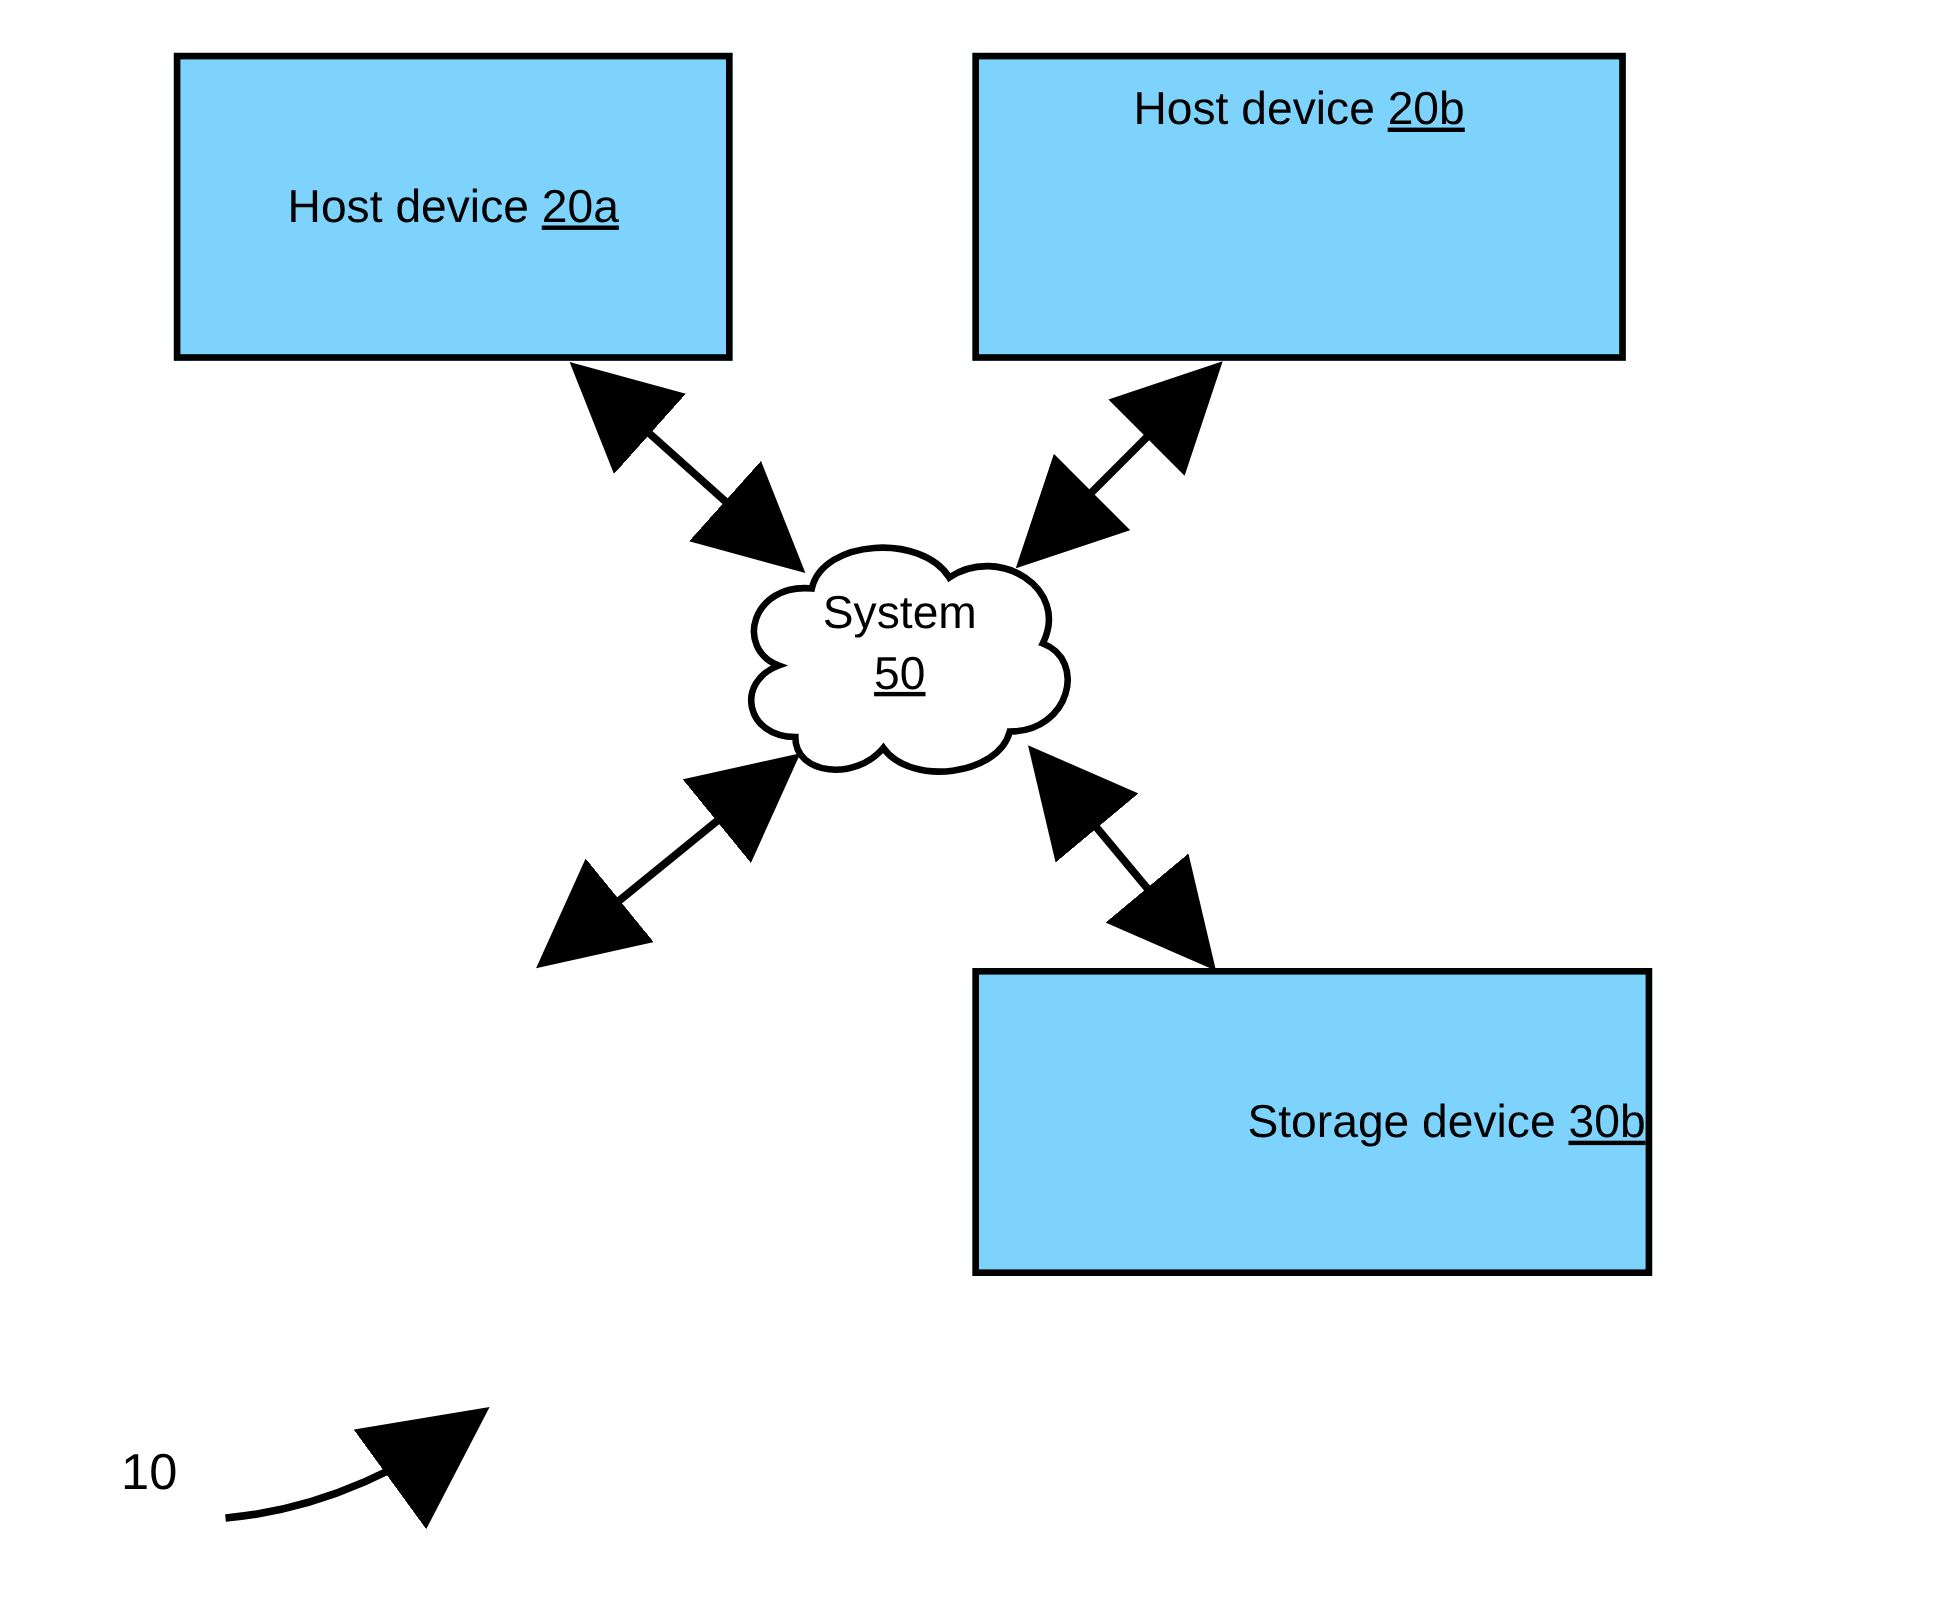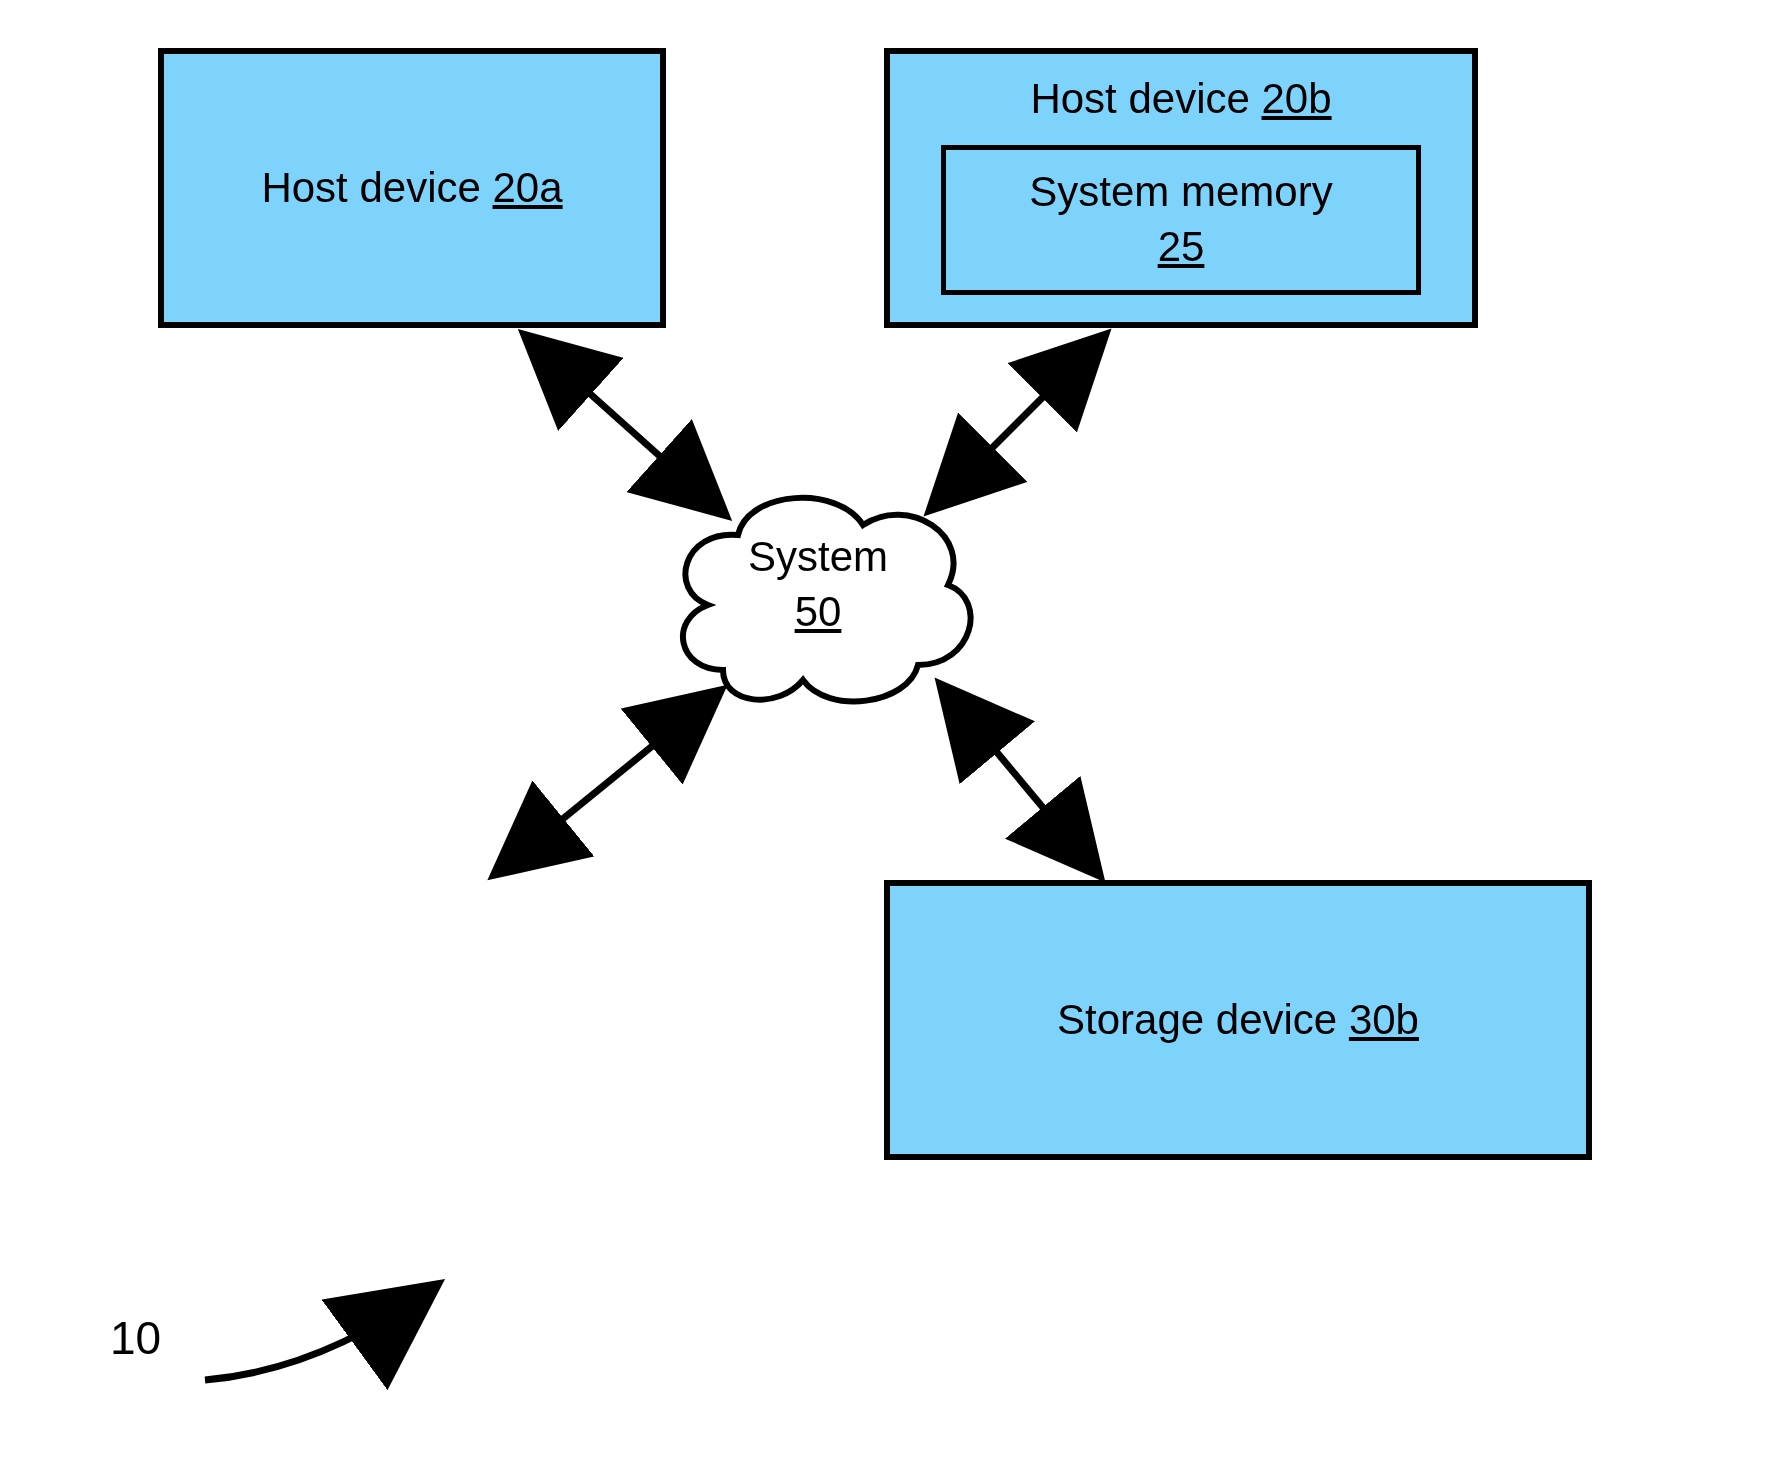--- a/index.html
+++ b/index.html
@@ -58,45 +58,41 @@
   <div class="box" style="left:158px; top:48px; width:508px; height:280px;">
     <div class="label">
       <span>Host device </span><span class="ref">20a</span>
     </div>
   </div>
 
   <div class="box" style="left:884px; top:48px; width:594px; height:280px; flex-direction:column; justify-content:flex-start; padding-top:18px;">
     <div class="label" style="margin-bottom:18px;">
       <span>Host device </span><span class="ref">20b</span>
     </div>
-    <div class="box" style="position:relative; border-width:5px; width:480px; height:150px; flex-direction:column;">
-      <div class="label">System memory</div>
-      <div class="label ref">25</div>
-    </div>
   </div>
 
   <div class="cloud-container" style="left:638px; top:460px; width:360px; height:270px;">
     <svg width="360" height="270" viewBox="0 0 360 270">
       <path d="M 85 210
                C 40 210, 30 160, 70 145
                C 30 130, 45 70, 100 75
                C 110 30, 200 25, 225 65
                C 270 35, 335 75, 310 125
                C 350 140, 335 205, 280 205
                C 270 245, 190 255, 165 220
                C 140 250, 85 245, 85 210 Z" fill="#fff" stroke="#000" stroke-width="6"></path>
     </svg>
     <div class="cloud-label" style="top:70px;">
       <div class="label">System</div>
       <div class="label ref">50</div>
     </div>
   </div>
 
 
-  <div class="box" style="left:884px; top:880px; width:708px; height:280px;">
+  <div class="box" style="left:884px; top:880px; width:618px; height:280px;justify-content:flex-end;">
     <div class="label">
       <span>Storage device </span><span class="ref">30b</span>
     </div>
   </div>
 
   <svg class="conn" style="left:0; top:0;" width="1779" height="1473">
     <defs>
       <marker id="ah" viewBox="0 0 12 12" refX="10" refY="6" markerWidth="14" markerHeight="14" orient="auto-start-reverse">
         <path d="M 0 0 L 12 6 L 0 12 Z" fill="#000"></path>
       </marker>

